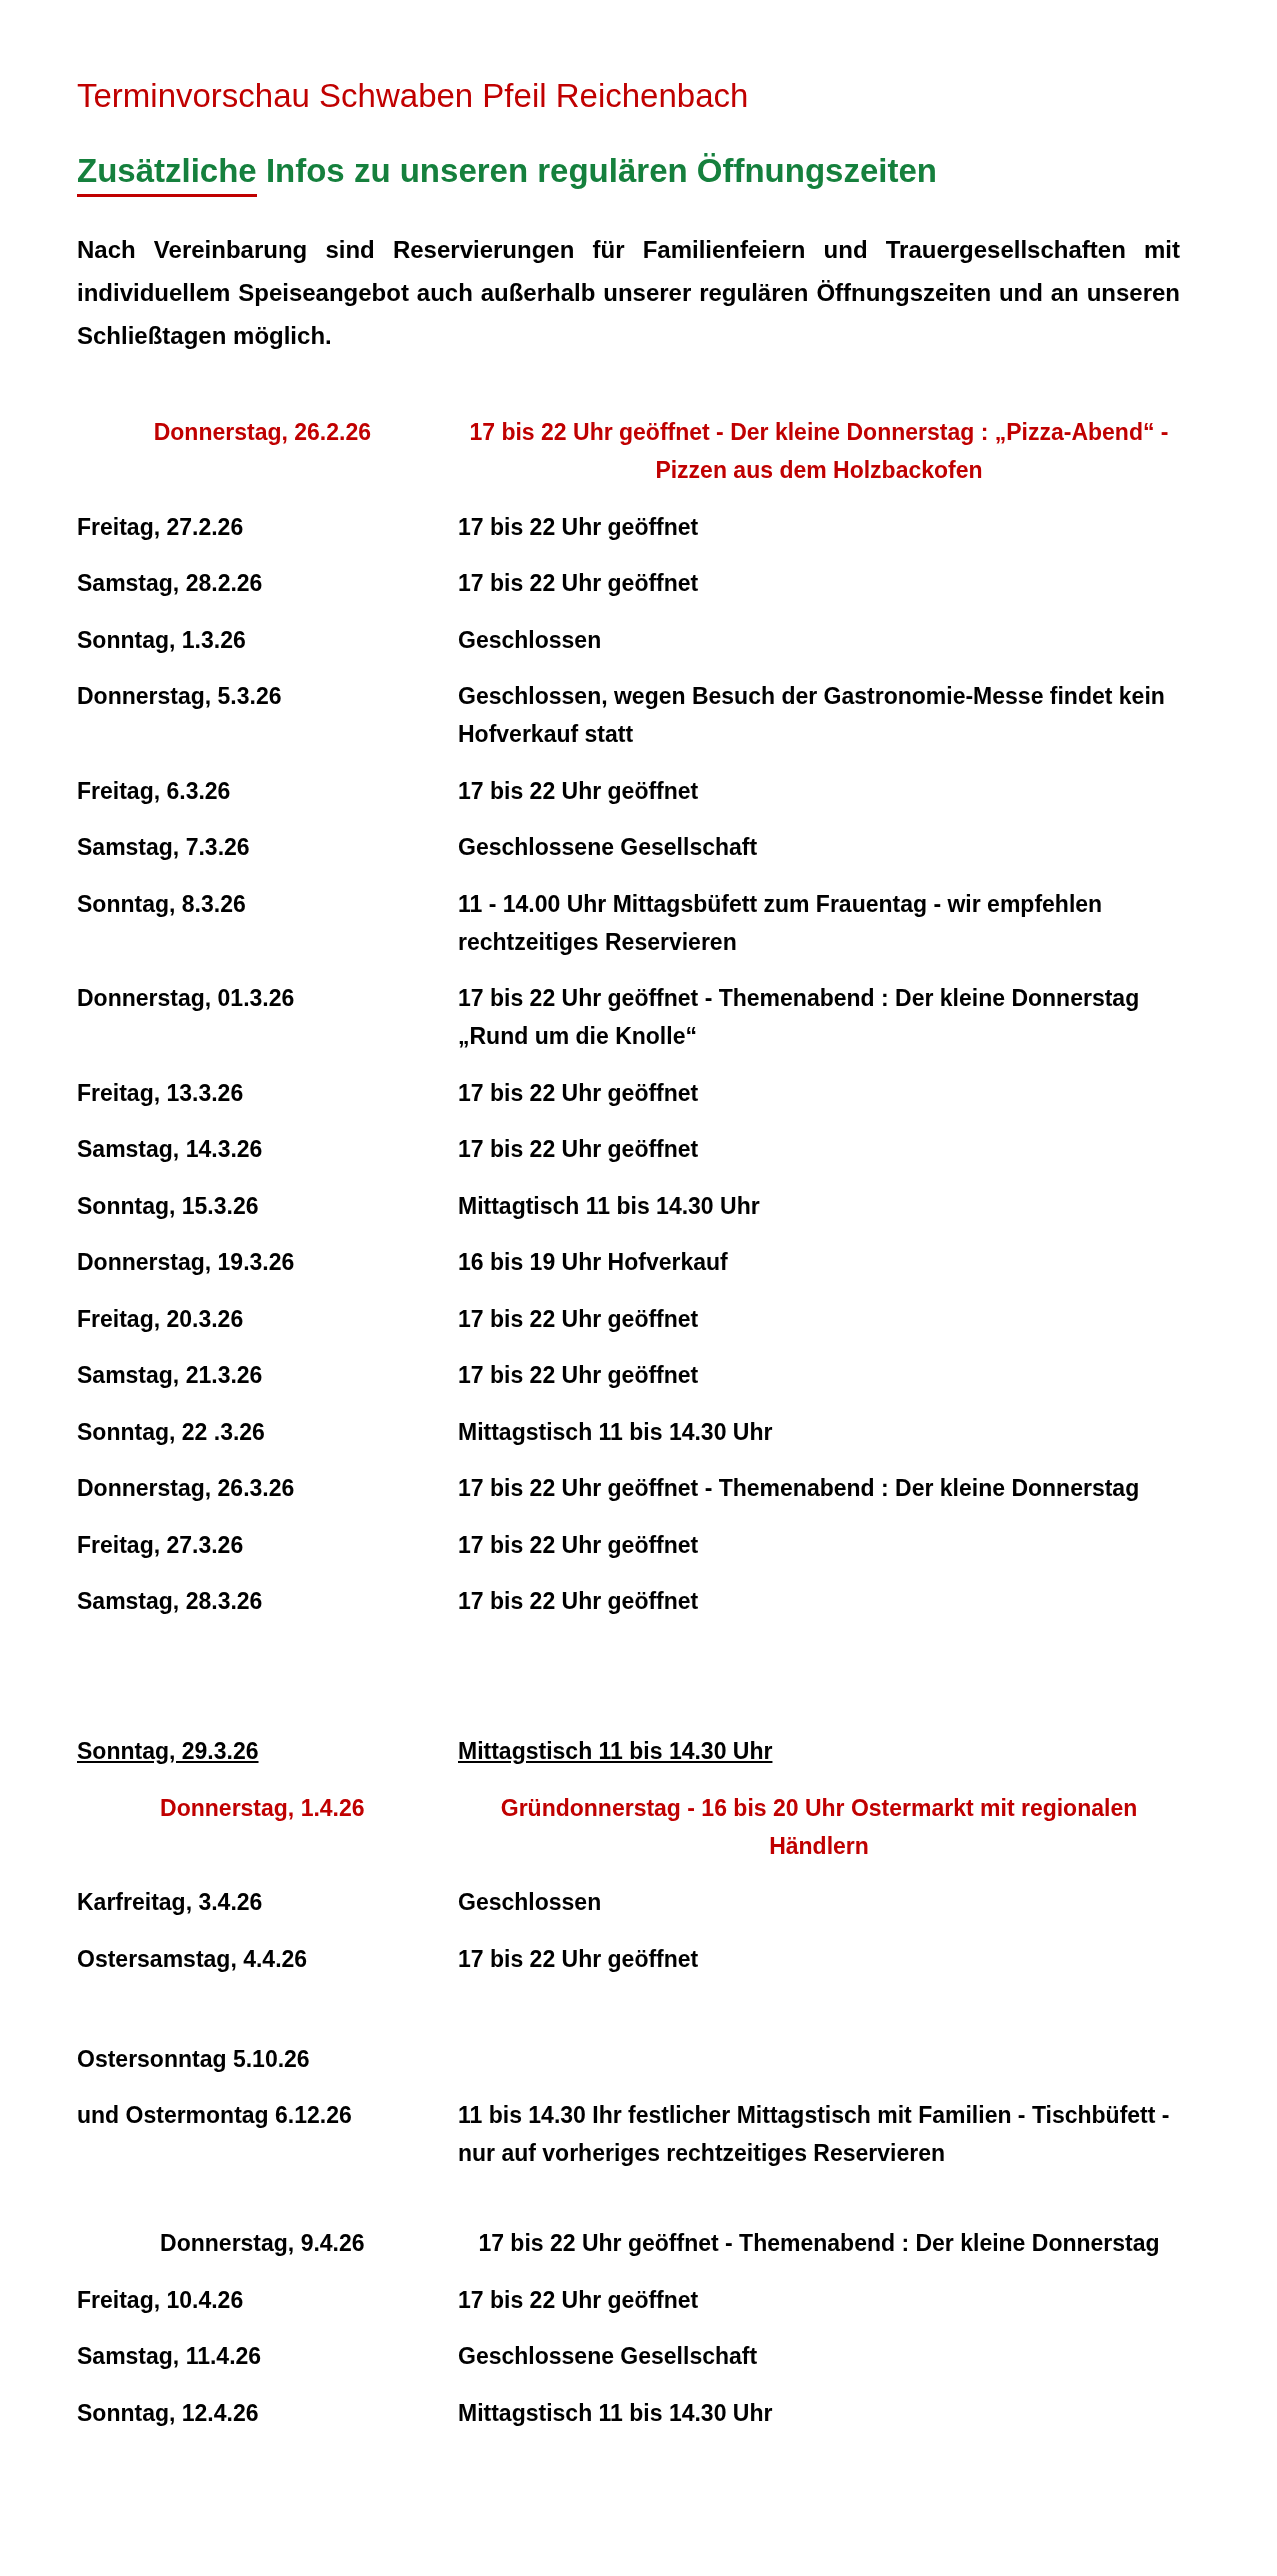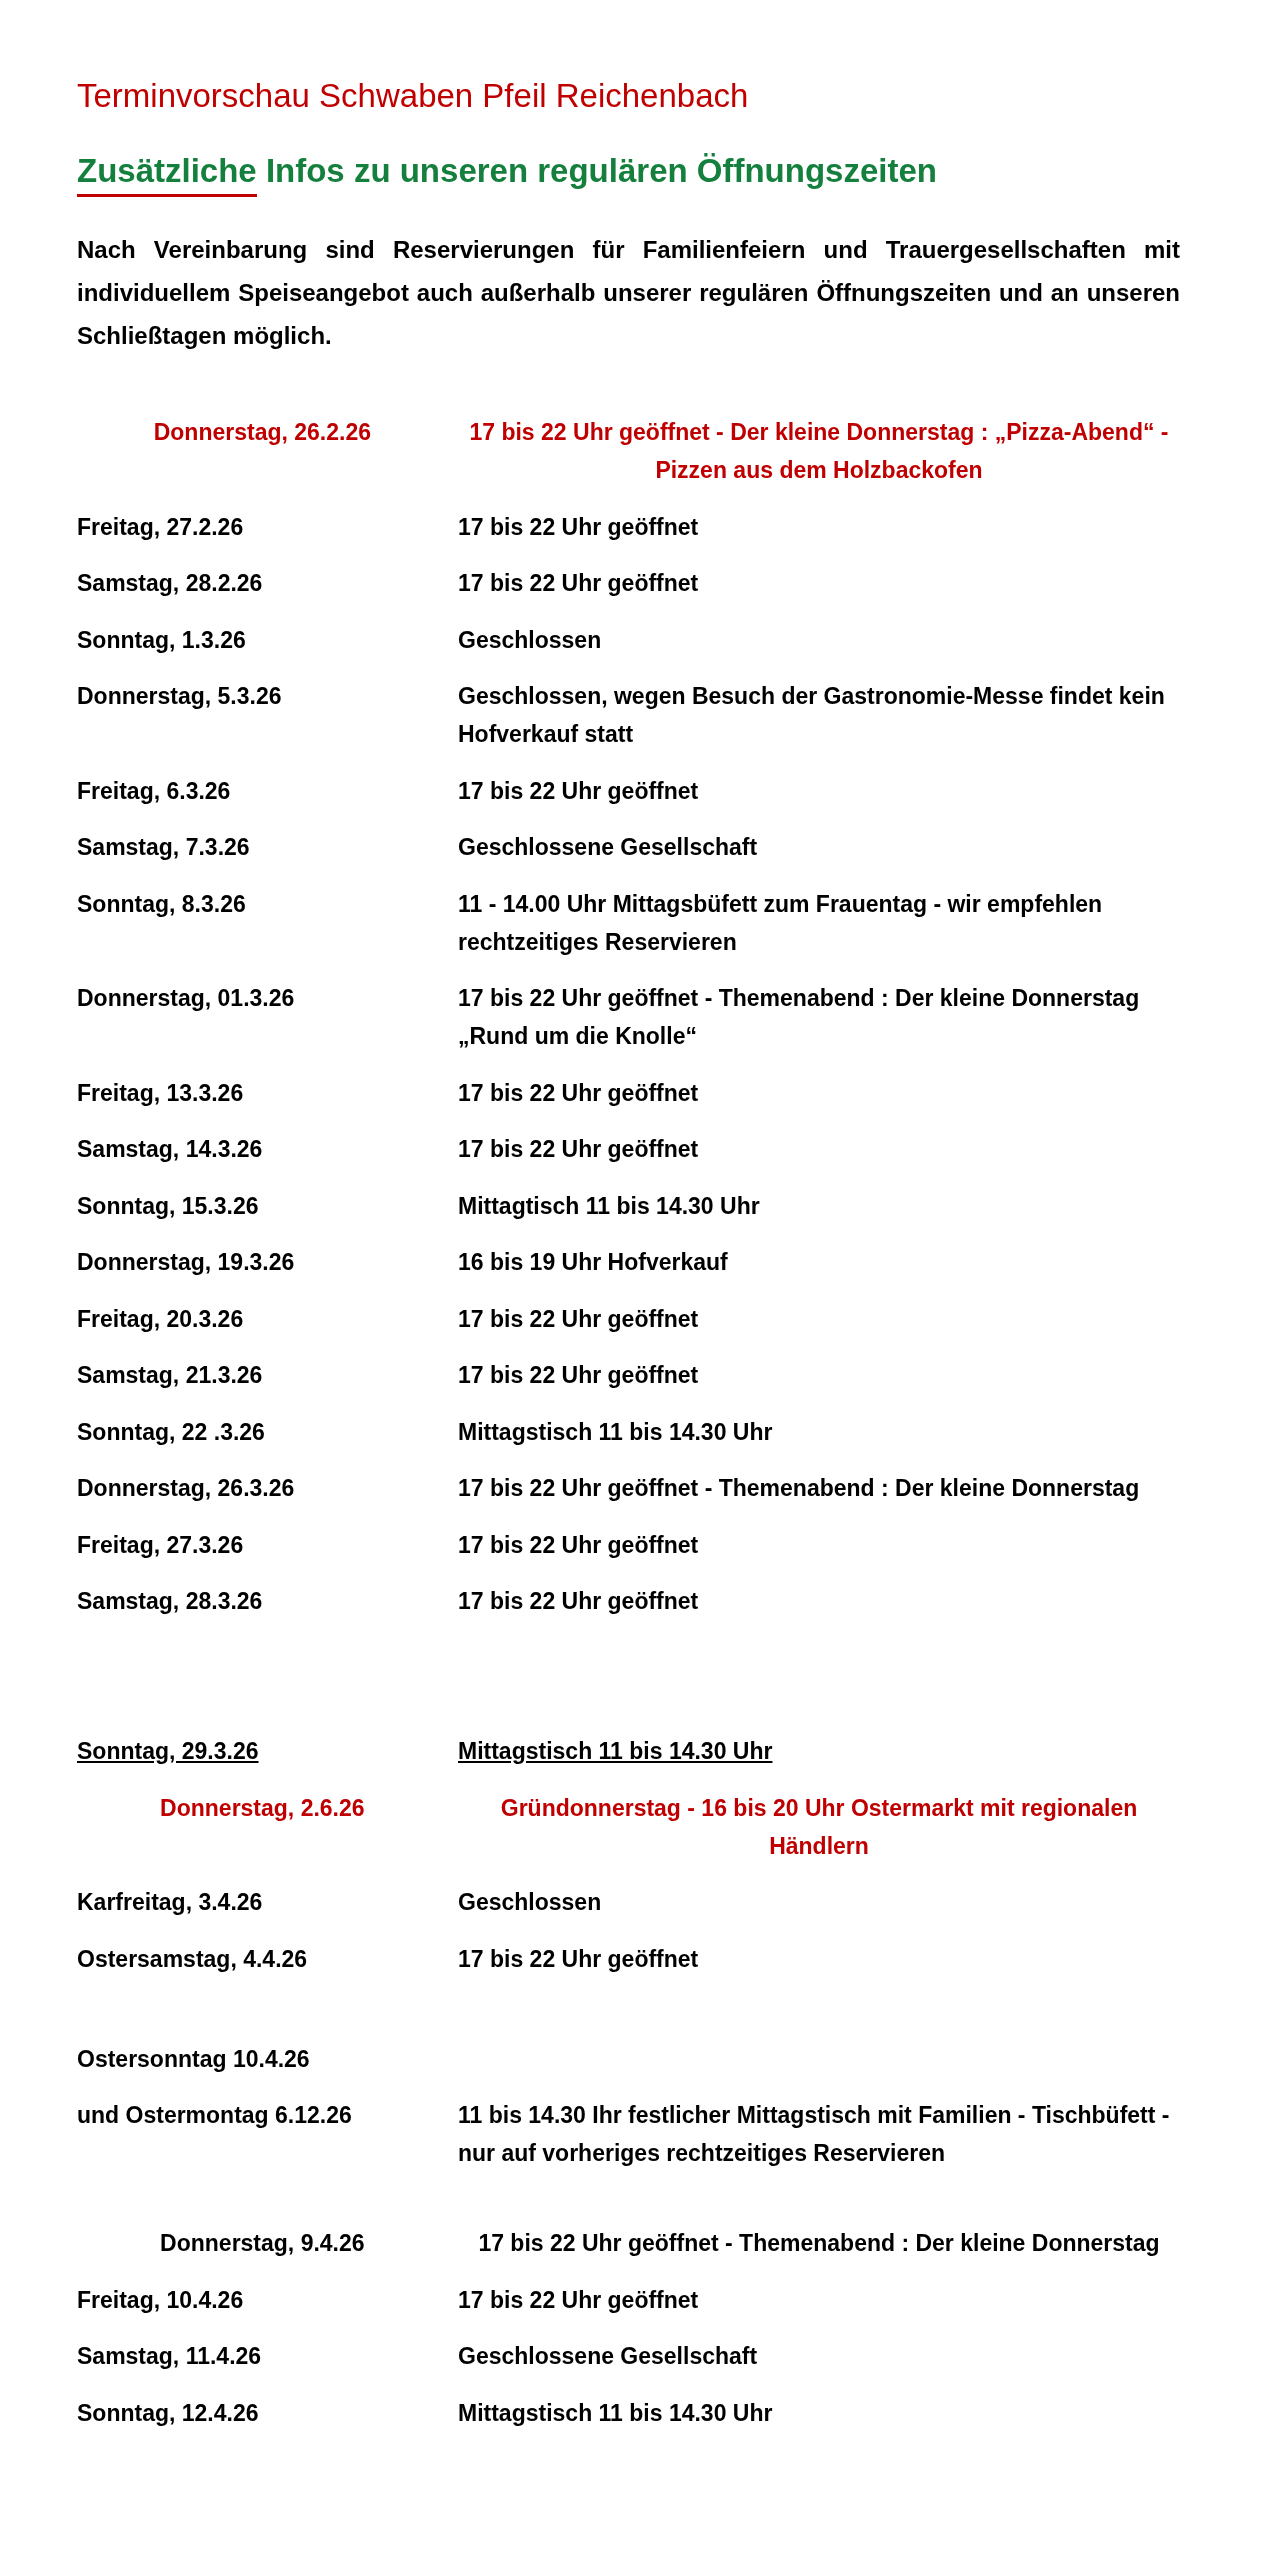--- a/index.html
+++ b/index.html
@@ -164,33 +164,33 @@
       </div>
       <div class="row">
         <div class="date">Samstag, 28.3.26</div>
         <div class="info">17 bis 22 Uhr geöffnet</div>
       </div>
       <div class="row" style="margin-top: 112px; text-decoration: underline;">
         <div class="date">Sonntag, 29.3.26</div>
         <div class="info">Mittagstisch 11 bis 14.30 Uhr</div>
       </div>
       <div class="row red">
-        <div class="date">Donnerstag, 2.6.26</div>
+        <div class="date">Donnerstag, 1.4.26</div>
         <div class="info">Gründonnerstag -  16 bis 20 Uhr Ostermarkt mit regionalen Händlern</div>
       </div>
       <div class="row">
         <div class="date">Karfreitag, 3.4.26</div>
         <div class="info">Geschlossen</div>
       </div>
       <div class="row">
         <div class="date">Ostersamstag, 4.4.26</div>
         <div class="info">17 bis 22 Uhr geöffnet</div>
       </div>
       <div class="row" style="margin-top: 62px;">
-        <div class="date">Ostersonntag 10.4.26</div>
+        <div class="date">Ostersonntag 5.10.26</div>
         <div class="info"></div>
       </div>
       <div class="row">
         <div class="date">und Ostermontag 6.12.26</div>
         <div class="info">11 bis 14.30 Ihr festlicher Mittagstisch mit Familien - Tischbüfett  - nur auf vorheriges rechtzeitiges Reservieren</div>
       </div>
       <div class="row" style="margin-top: 52px; text-align: center;">
         <div class="date">Donnerstag, 9.4.26</div>
         <div class="info">17 bis 22 Uhr geöffnet - Themenabend : Der kleine Donnerstag</div>
       </div>

